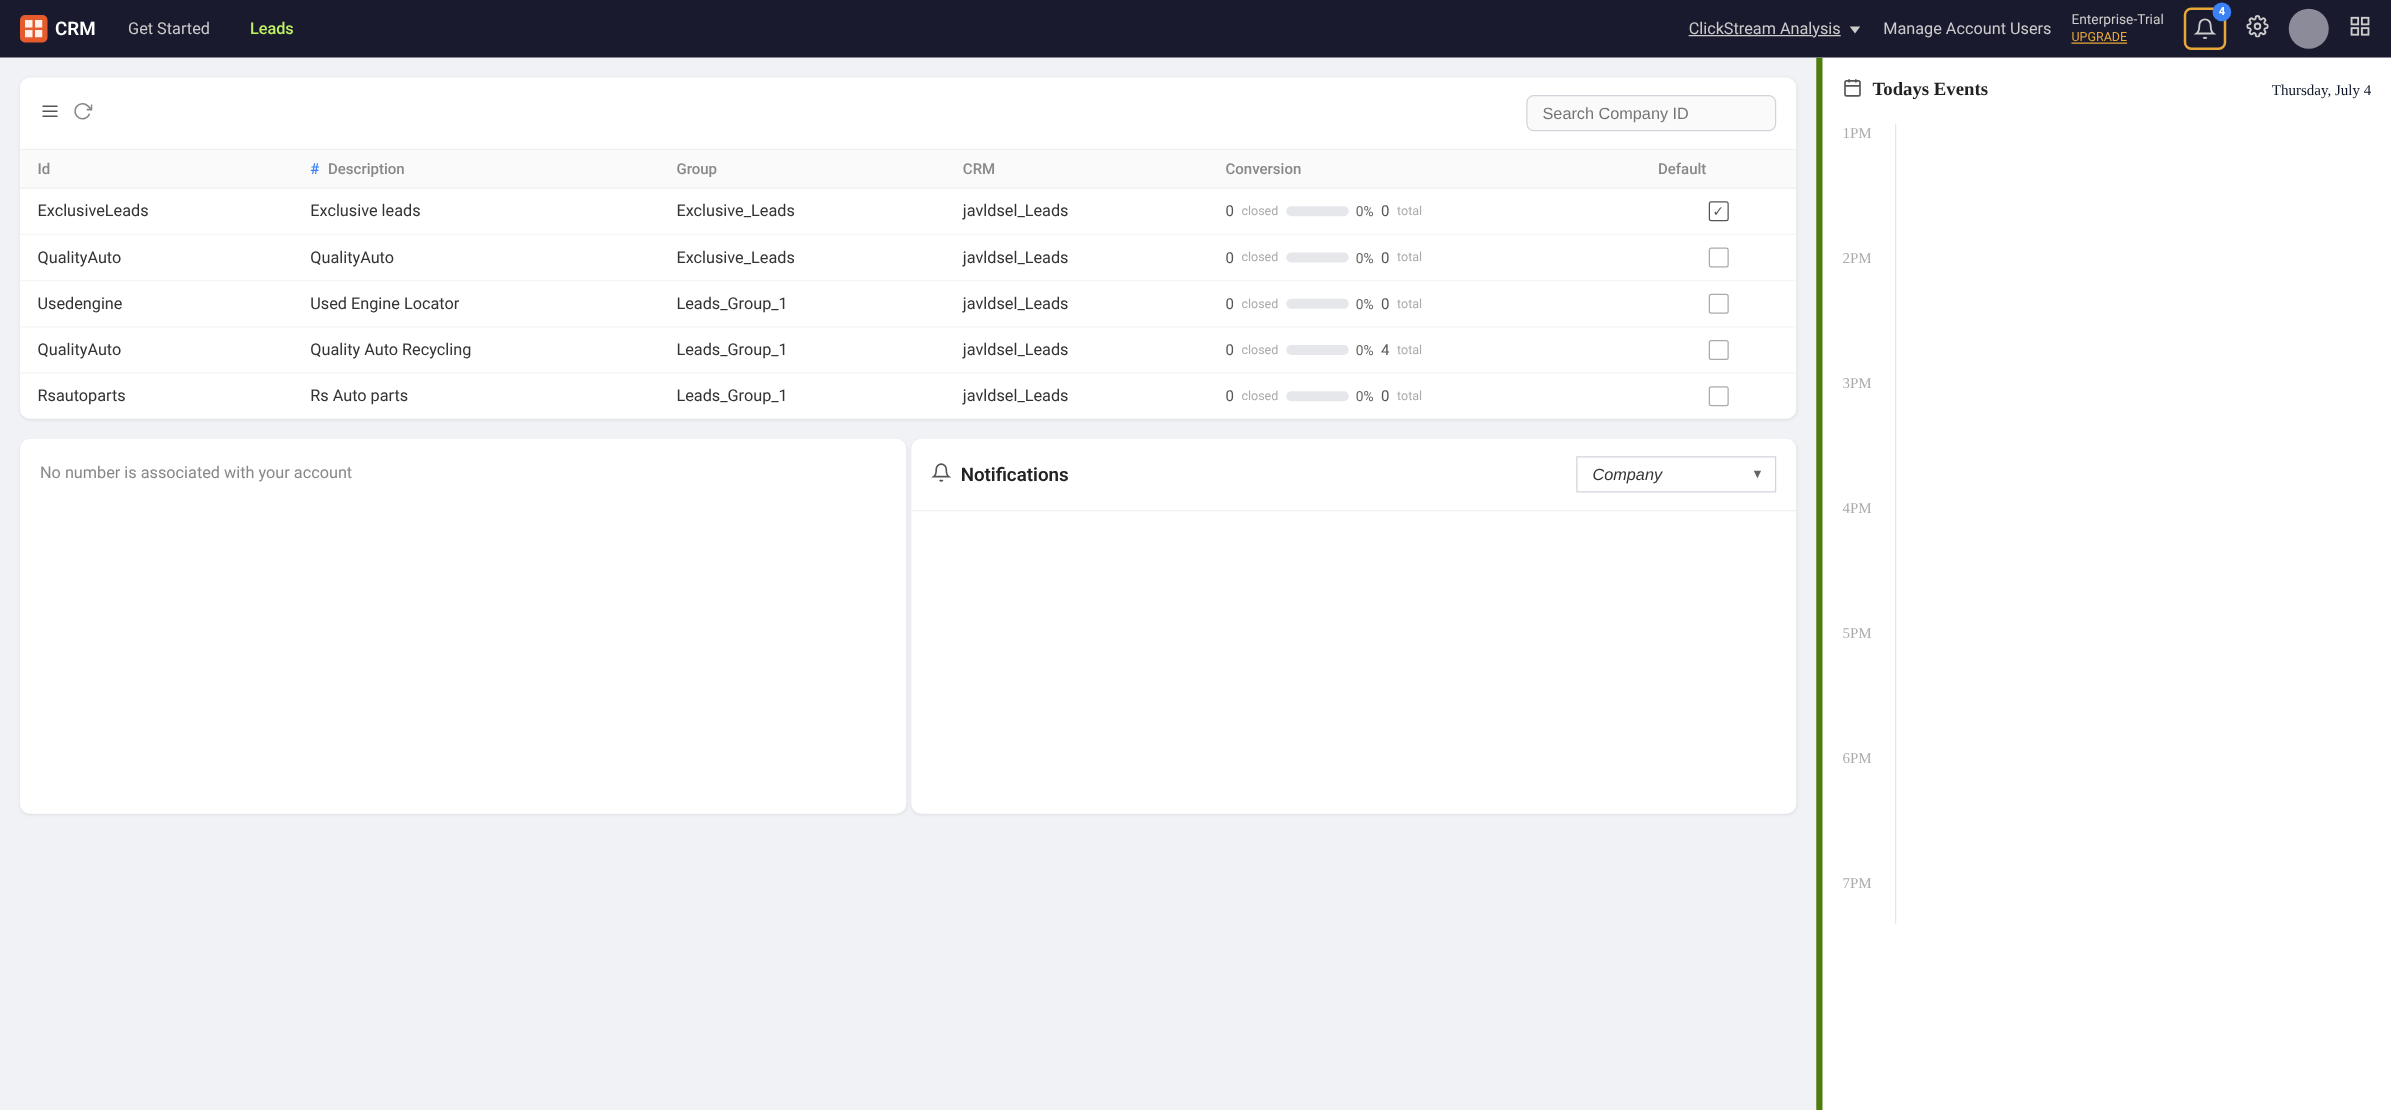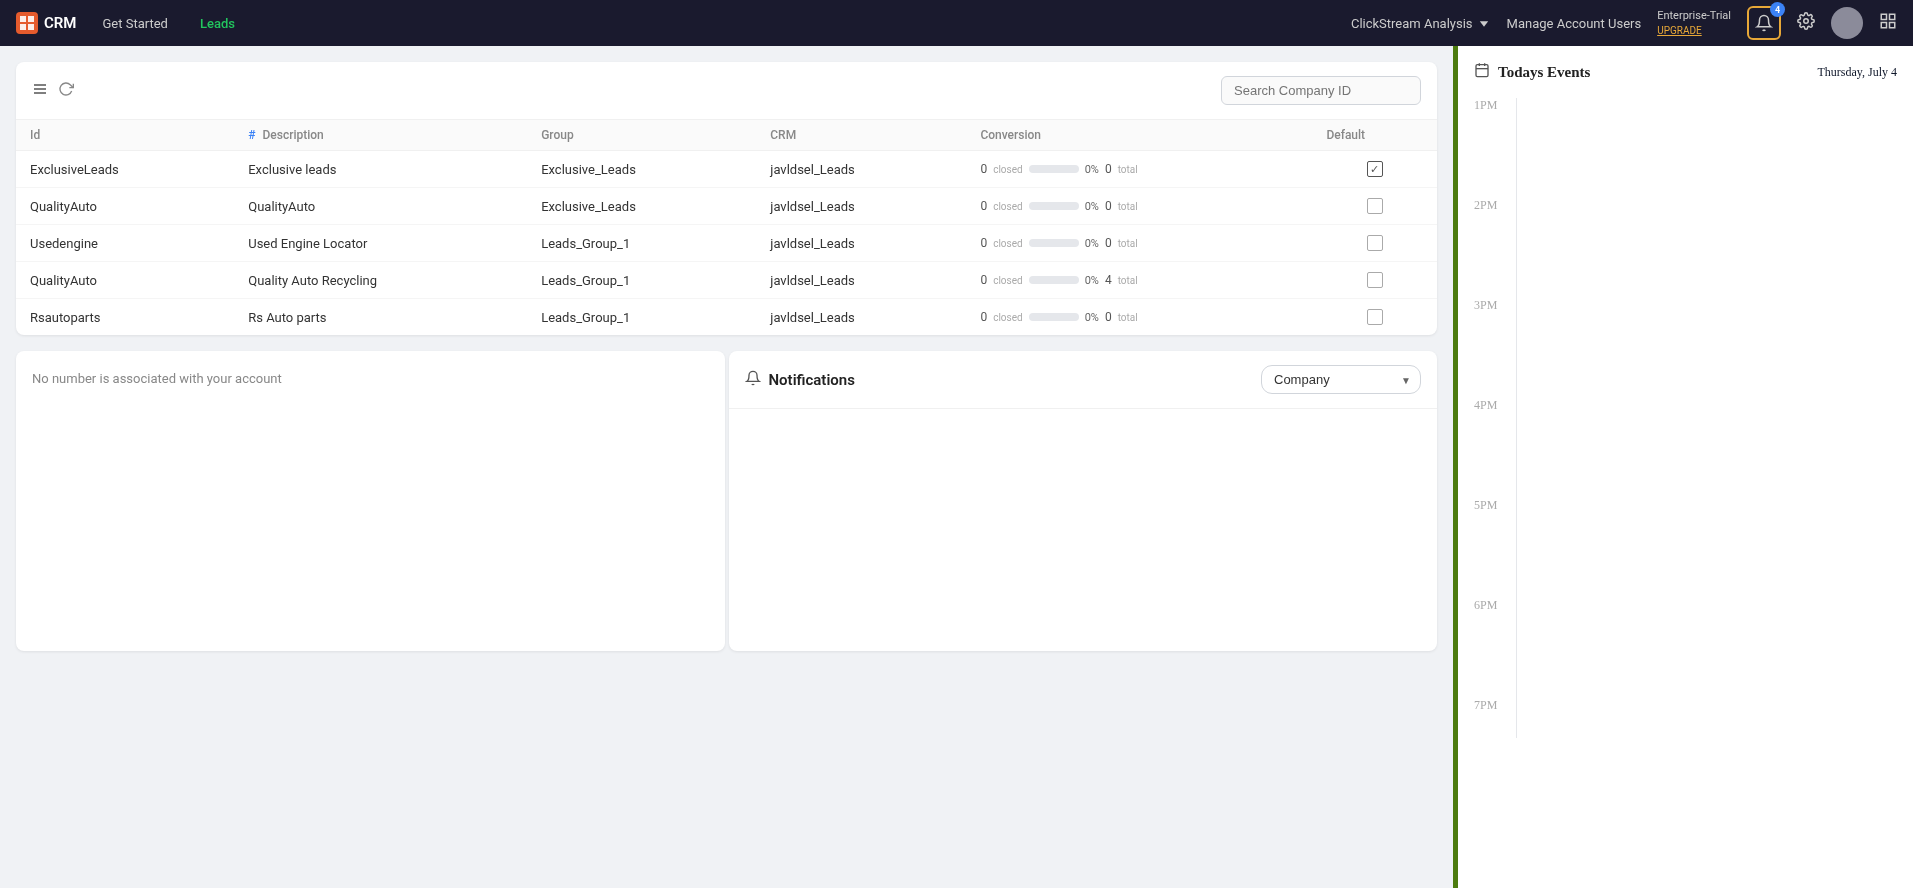--- a/index.html
+++ b/index.html
@@ -33,34 +33,35 @@
       align-items: center;
       justify-content: center;
       font-size: 12px;
     }
     .topnav-link {
       font-size: 13px;
       color: #ccc;
       cursor: pointer;
       padding: 4px 6px;
     }
-    .topnav-link.active { color: #22c55e; font-weight: 500; }
+    .topnav-link.active { color: #bef264; font-weight: 500; }
     .topnav-right {
       margin-left: auto;
       display: flex;
       align-items: center;
       gap: 16px;
     }
     .topnav-clickstream {
       display: flex;
       align-items: flex-end;
       gap: 4px;
       font-size: 13px;
       color: #ccc;
       cursor: pointer;
+      text-decoration: underline;
     }
     .topnav-clickstream svg { width: 14px; height: 14px; fill: #ccc; }
     .topnav-manage-users {
       font-size: 13px;
       color: #ccc;
       cursor: pointer;
     }
     .topnav-trial {
       display: flex;
       flex-direction: column;
@@ -293,29 +294,30 @@
       font-size: 15px;
       font-weight: 600;
       color: #222;
       flex: 1;
     }
     .notif-select-wrap {
       position: relative;
     }
     .notif-select {
       border: 1px solid #d1d5db;
-      border-radius: 11px;
+      border-radius: 0;
       padding: 6px 32px 6px 12px;
       font-size: 13px;
       color: #333;
       appearance: none;
       background: #fff;
       cursor: pointer;
       outline: none;
       width: 160px;
+      font-style: italic;
     }
     .notif-select-arrow {
       position: absolute;
       right: 10px;
       top: 50%;
       transform: translateY(-50%);
       font-size: 10px;
       color: #666;
       pointer-events: none;
     }

